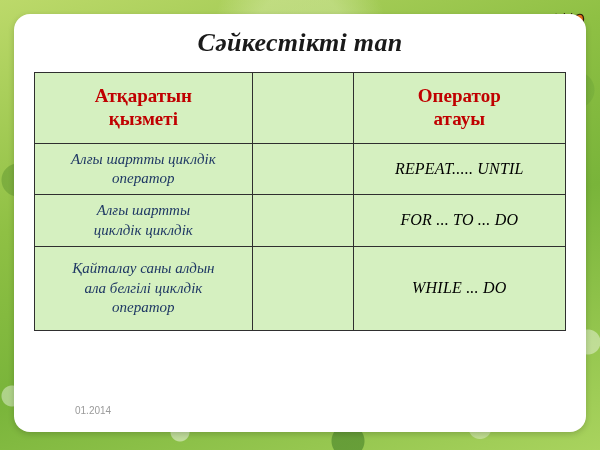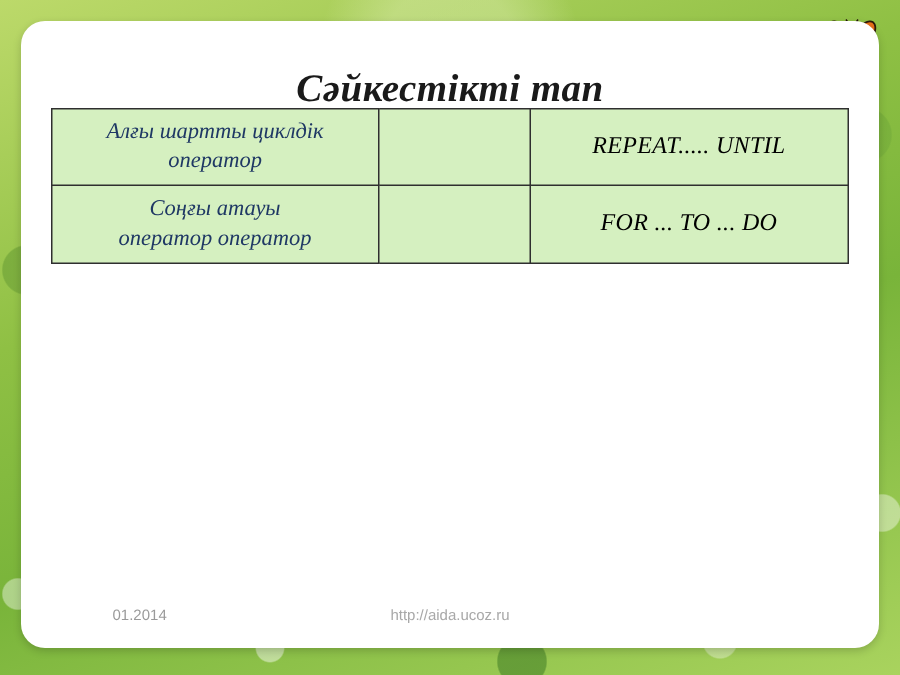--- a/index.html
+++ b/index.html
@@ -67,21 +67,20 @@
     top: 14px;
     left: 0;
     right: 0;
     text-align: center;
     font-family: "Liberation Serif", serif;
     font-weight: bold;
     font-style: italic;
     font-size: 26px;
     color: #1a1a1a;
     letter-spacing: 0.3px;
-    margin-top: 16px;
   }
   .table-wrap {
     position: absolute;
     left: 20px;
     right: 20px;
     top: 58px;
   }
   table.match {
     border-collapse: collapse;
     width: 100%;
@@ -168,39 +167,58 @@
     <div class="title">Сәйкестікті тап</div>
 
     <div class="table-wrap">
       <table class="match">
         <colgroup>
           <col class="col-a">
           <col class="col-mid">
           <col class="col-b">
         </colgroup>
         <tbody>
+          <tr>
+            <td class="hdr">
+              <div>Атқаратын</div>
+              <div>қызметі</div>
+            </td>
+            <td class="hdr mid-cell"></td>
+            <td class="hdr">
+              <div>Оператор</div>
+              <div>атауы</div>
+            </td>
+          </tr>
 
           <tr class="row1">
             <td class="cell-left">
               <div>Алғы шартты циклдік</div>
               <div>оператор</div>
             </td>
             <td class="mid-cell"></td>
             <td class="cell-right">REPEAT..... UNTIL</td>
           </tr>
 
           <tr class="row2">
             <td class="cell-left">
-              <div>Соңғы атауы</div>
-              <div>оператор оператор</div>
+              <div>Алғы шартты</div>
+              <div>циклдік циклдік</div>
             </td>
             <td class="mid-cell"></td>
             <td class="cell-right">FOR  ... TO ... DO</td>
           </tr>
 
+          <tr class="row3">
+            <td class="cell-left">
+              <div>Қайталау саны алдын</div>
+              <div>ала белгілі циклдік</div>
+              <div>оператор</div>
+            </td>
+            <td class="mid-cell"></td>
+            <td class="cell-right">WHILE  ... DO</td>
+          </tr>
         </tbody>
       </table>
     </div>
 
     <div class="footer-left">01.2014</div>
-    <div class="footer-center">http://aida.ucoz.ru</div>
   </div>
 </div>
 
 </body></html>

